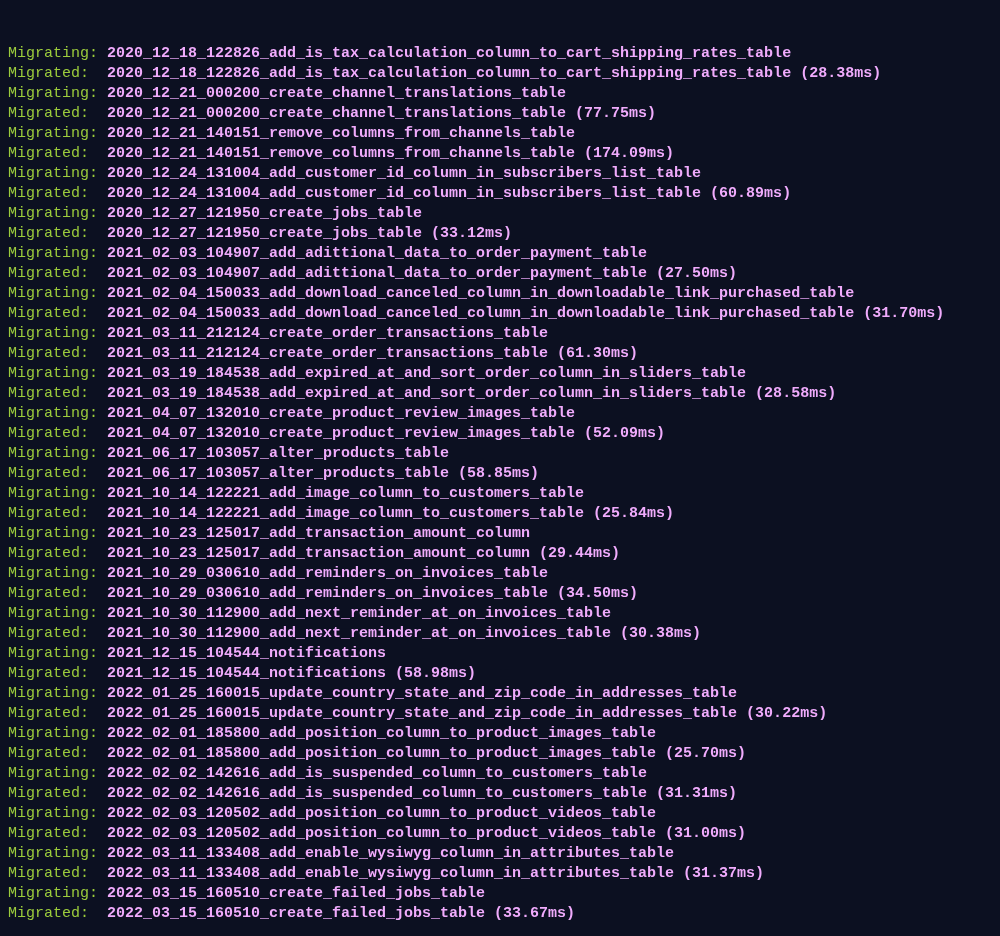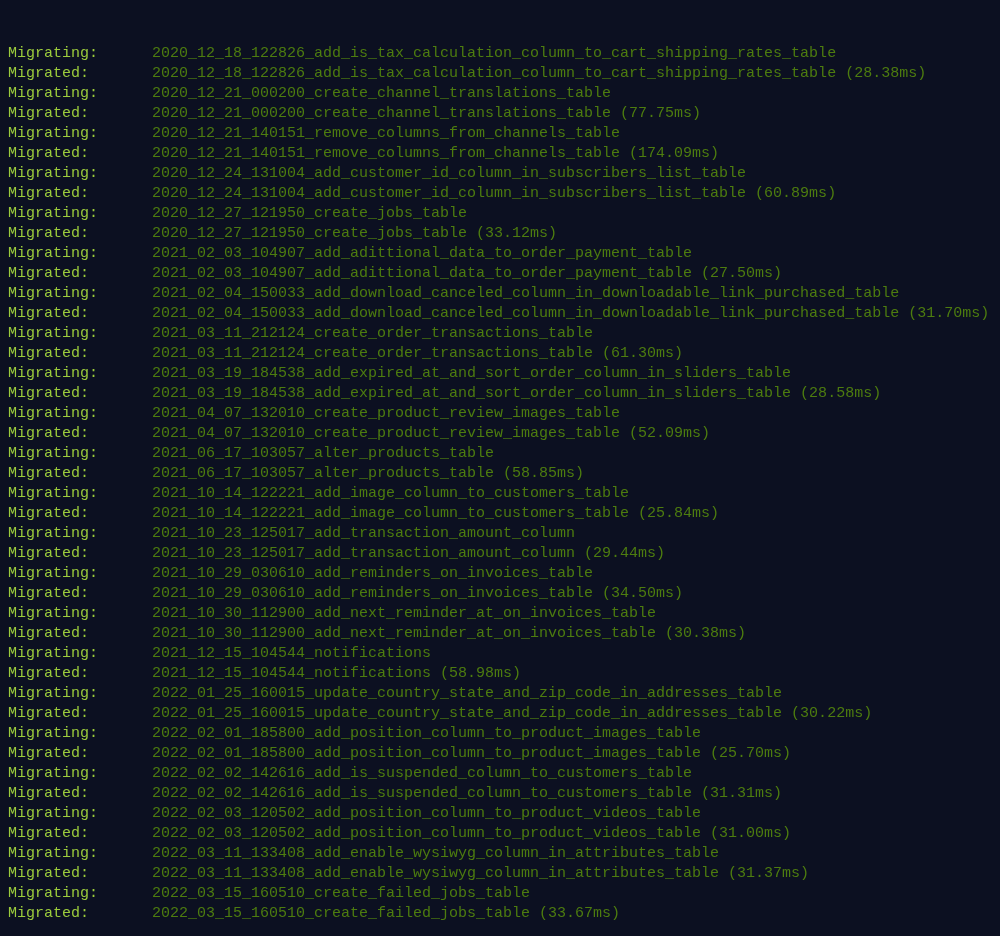--- a/index.html
+++ b/index.html
@@ -14,29 +14,29 @@
     color: #d4d4d4;
     overflow: hidden;
   }
   .terminal {
     padding: 4px 8px;
     white-space: pre;
   }
   .line {
     display: flex;
     align-items: baseline;
-    gap: 45px;
   }
   .status {
     color: #9ccc3c;
     flex: 0 0 auto;
   }
   .text {
-    color: #4d7c0f;
+    color: #f0abfc;
     padding-left: 1ch;
+    font-weight: bold;
   }
 </style>
 </head>
 <body>
 
 <div class="terminal">
   <div id="lines-container"><div class="line"><span class="status">Migrating:</span><span class="text">2020_12_18_122826_add_is_tax_calculation_column_to_cart_shipping_rates_table</span></div><div class="line"><span class="status">Migrated: </span><span class="text">2020_12_18_122826_add_is_tax_calculation_column_to_cart_shipping_rates_table (28.38ms)</span></div><div class="line"><span class="status">Migrating:</span><span class="text">2020_12_21_000200_create_channel_translations_table</span></div><div class="line"><span class="status">Migrated: </span><span class="text">2020_12_21_000200_create_channel_translations_table (77.75ms)</span></div><div class="line"><span class="status">Migrating:</span><span class="text">2020_12_21_140151_remove_columns_from_channels_table</span></div><div class="line"><span class="status">Migrated: </span><span class="text">2020_12_21_140151_remove_columns_from_channels_table (174.09ms)</span></div><div class="line"><span class="status">Migrating:</span><span class="text">2020_12_24_131004_add_customer_id_column_in_subscribers_list_table</span></div><div class="line"><span class="status">Migrated: </span><span class="text">2020_12_24_131004_add_customer_id_column_in_subscribers_list_table (60.89ms)</span></div><div class="line"><span class="status">Migrating:</span><span class="text">2020_12_27_121950_create_jobs_table</span></div><div class="line"><span class="status">Migrated: </span><span class="text">2020_12_27_121950_create_jobs_table (33.12ms)</span></div><div class="line"><span class="status">Migrating:</span><span class="text">2021_02_03_104907_add_adittional_data_to_order_payment_table</span></div><div class="line"><span class="status">Migrated: </span><span class="text">2021_02_03_104907_add_adittional_data_to_order_payment_table (27.50ms)</span></div><div class="line"><span class="status">Migrating:</span><span class="text">2021_02_04_150033_add_download_canceled_column_in_downloadable_link_purchased_table</span></div><div class="line"><span class="status">Migrated: </span><span class="text">2021_02_04_150033_add_download_canceled_column_in_downloadable_link_purchased_table (31.70ms)</span></div><div class="line"><span class="status">Migrating:</span><span class="text">2021_03_11_212124_create_order_transactions_table</span></div><div class="line"><span class="status">Migrated: </span><span class="text">2021_03_11_212124_create_order_transactions_table (61.30ms)</span></div><div class="line"><span class="status">Migrating:</span><span class="text">2021_03_19_184538_add_expired_at_and_sort_order_column_in_sliders_table</span></div><div class="line"><span class="status">Migrated: </span><span class="text">2021_03_19_184538_add_expired_at_and_sort_order_column_in_sliders_table (28.58ms)</span></div><div class="line"><span class="status">Migrating:</span><span class="text">2021_04_07_132010_create_product_review_images_table</span></div><div class="line"><span class="status">Migrated: </span><span class="text">2021_04_07_132010_create_product_review_images_table (52.09ms)</span></div><div class="line"><span class="status">Migrating:</span><span class="text">2021_06_17_103057_alter_products_table</span></div><div class="line"><span class="status">Migrated: </span><span class="text">2021_06_17_103057_alter_products_table (58.85ms)</span></div><div class="line"><span class="status">Migrating:</span><span class="text">2021_10_14_122221_add_image_column_to_customers_table</span></div><div class="line"><span class="status">Migrated: </span><span class="text">2021_10_14_122221_add_image_column_to_customers_table (25.84ms)</span></div><div class="line"><span class="status">Migrating:</span><span class="text">2021_10_23_125017_add_transaction_amount_column</span></div><div class="line"><span class="status">Migrated: </span><span class="text">2021_10_23_125017_add_transaction_amount_column (29.44ms)</span></div><div class="line"><span class="status">Migrating:</span><span class="text">2021_10_29_030610_add_reminders_on_invoices_table</span></div><div class="line"><span class="status">Migrated: </span><span class="text">2021_10_29_030610_add_reminders_on_invoices_table (34.50ms)</span></div><div class="line"><span class="status">Migrating:</span><span class="text">2021_10_30_112900_add_next_reminder_at_on_invoices_table</span></div><div class="line"><span class="status">Migrated: </span><span class="text">2021_10_30_112900_add_next_reminder_at_on_invoices_table (30.38ms)</span></div><div class="line"><span class="status">Migrating:</span><span class="text">2021_12_15_104544_notifications</span></div><div class="line"><span class="status">Migrated: </span><span class="text">2021_12_15_104544_notifications (58.98ms)</span></div><div class="line"><span class="status">Migrating:</span><span class="text">2022_01_25_160015_update_country_state_and_zip_code_in_addresses_table</span></div><div class="line"><span class="status">Migrated: </span><span class="text">2022_01_25_160015_update_country_state_and_zip_code_in_addresses_table (30.22ms)</span></div><div class="line"><span class="status">Migrating:</span><span class="text">2022_02_01_185800_add_position_column_to_product_images_table</span></div><div class="line"><span class="status">Migrated: </span><span class="text">2022_02_01_185800_add_position_column_to_product_images_table (25.70ms)</span></div><div class="line"><span class="status">Migrating:</span><span class="text">2022_02_02_142616_add_is_suspended_column_to_customers_table</span></div><div class="line"><span class="status">Migrated: </span><span class="text">2022_02_02_142616_add_is_suspended_column_to_customers_table (31.31ms)</span></div><div class="line"><span class="status">Migrating:</span><span class="text">2022_02_03_120502_add_position_column_to_product_videos_table</span></div><div class="line"><span class="status">Migrated: </span><span class="text">2022_02_03_120502_add_position_column_to_product_videos_table (31.00ms)</span></div><div class="line"><span class="status">Migrating:</span><span class="text">2022_03_11_133408_add_enable_wysiwyg_column_in_attributes_table</span></div><div class="line"><span class="status">Migrated: </span><span class="text">2022_03_11_133408_add_enable_wysiwyg_column_in_attributes_table (31.37ms)</span></div><div class="line"><span class="status">Migrating:</span><span class="text">2022_03_15_160510_create_failed_jobs_table</span></div><div class="line"><span class="status">Migrated: </span><span class="text">2022_03_15_160510_create_failed_jobs_table (33.67ms)</span></div></div>
   
   
 </div>

